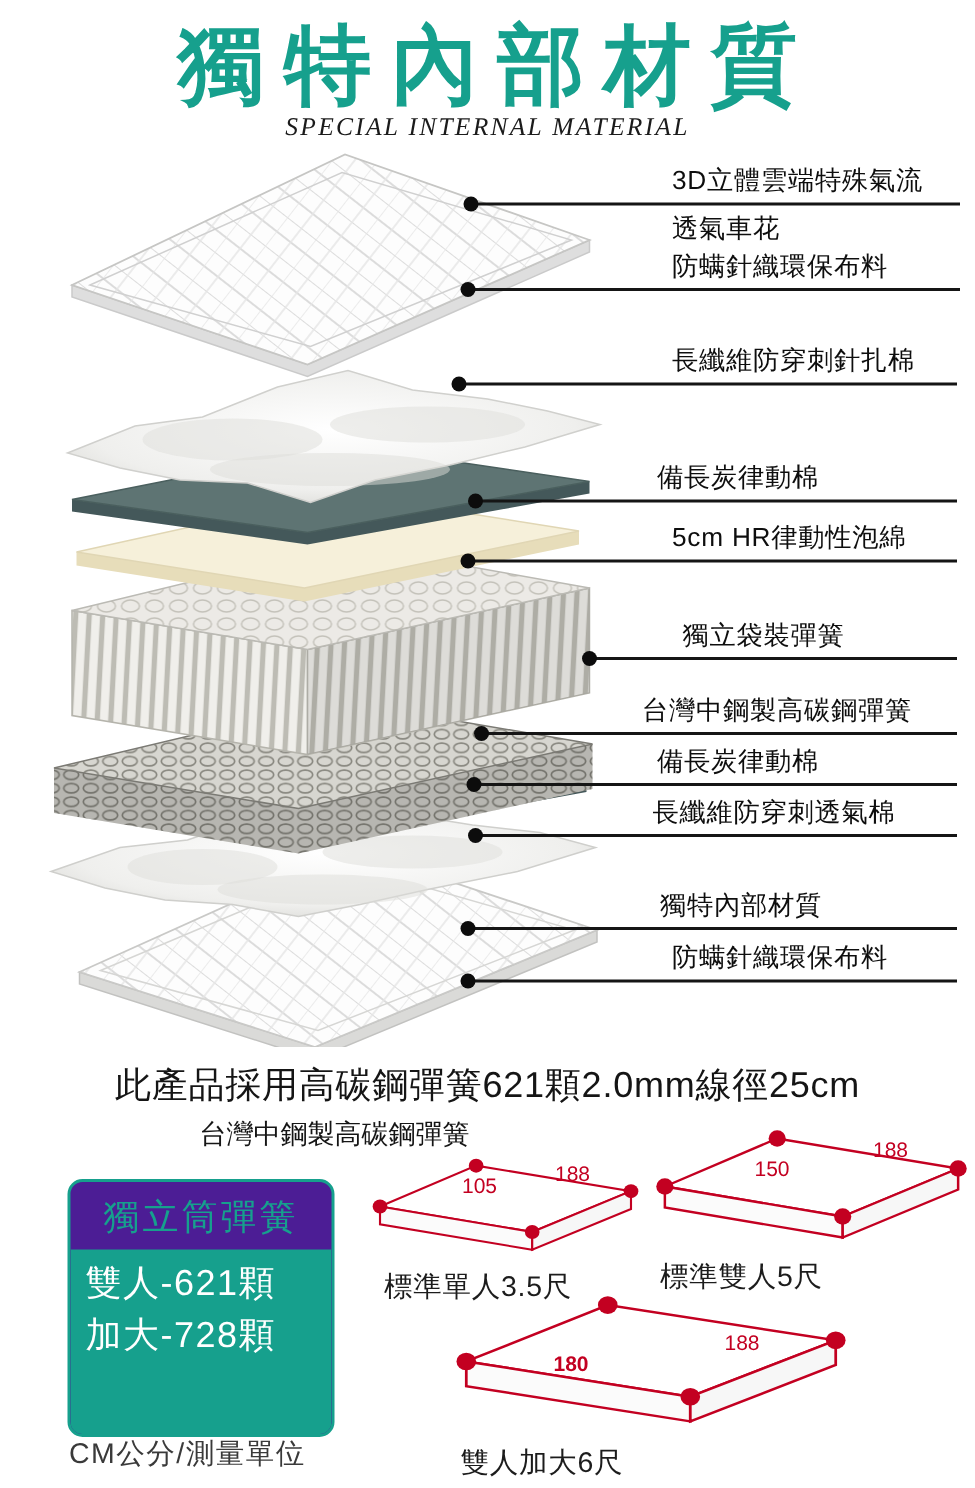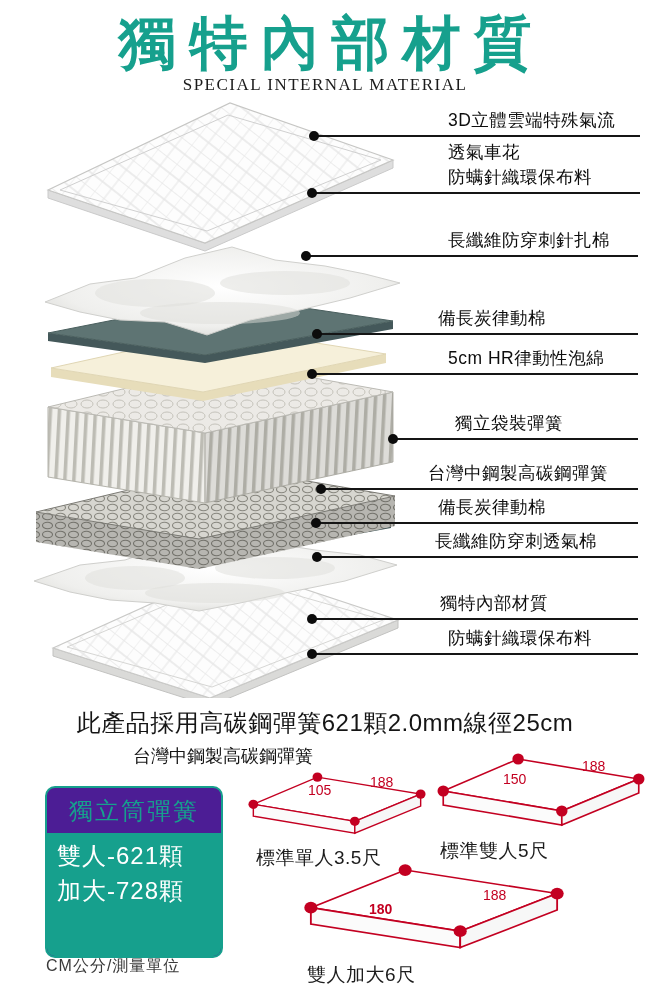--- a/index.html
+++ b/index.html
@@ -13,21 +13,21 @@
   
   .title {
     position: absolute; top: 5px; left: 0; width: 100%;
     text-align: center; font-family: "Liberation Serif", "DejaVu Serif", serif;
     font-size: 58px; font-weight: 600; letter-spacing: 13px; text-indent: 13px;
     color: var(--teal, #16a08d);
   }
   .subtitle {
     position: absolute; top: 75px; left: 0; width: 100%;
     text-align: center; font-family: "Liberation Serif", "DejaVu Serif", serif;
-    font-size: 17px; letter-spacing: 1.5px; color: #1b1b1b;
+    font-size: 17px; letter-spacing: 1.5px; color: #1b1b1b; font-style: italic;
   }
 
   
   .mattress { position: absolute; left: 15px; top: 98px; }
 
   
   .callout { position: absolute; height: 26px; border-bottom: 2px solid var(--line, #151515); }
   .callout .dot {
     position: absolute; left: -4px; bottom: -6px;
     width: 10px; height: 10px; border-radius: 50%; background: #0c0c0c;
@@ -55,21 +55,21 @@
   }
   .spring-box .box-title {
     height: 45px; display: flex; align-items: center; justify-content: center;
     color: var(--teal, #16a08d); font-size: 24px; letter-spacing: 2px;
   }
   .spring-box .box-body {
     background: var(--teal, #16a08d); color: #ffffff; height: 127px;
     padding: 5px 0 0 10px; font-size: 24px; line-height: 35px; letter-spacing: 1px;
   }
 
-  .unit-note { position: absolute; top: 956px; left: 46px; font-size: 16px; letter-spacing: 1px; color: #3a3a3a; }
+  .unit-note { position: absolute; top: 956px; left: 46px; font-size: 19px; letter-spacing: 1px; color: #3a3a3a; }
 
   
   .size-diagram { position: absolute; }
   .size-diagram svg { display: block; }
   .size-diagram .dim { position: absolute; font-size: 14px; color: var(--red, #c30021); }
   .size-caption { font-size: 19px; color: #1c1c1c; margin-top: 5px; letter-spacing: 0.5px; }
 
   #size-1 { left: 248px; top: 772px; width: 180px; }
   #size-1 .dim-w { left: 60px; top: 10px; }
   #size-1 .dim-l { left: 122px; top: 2px; }

